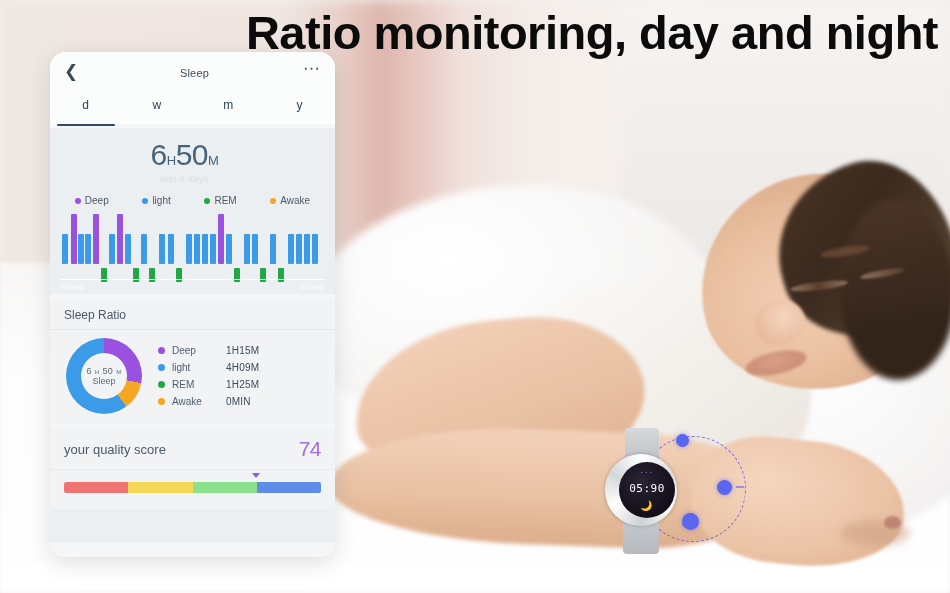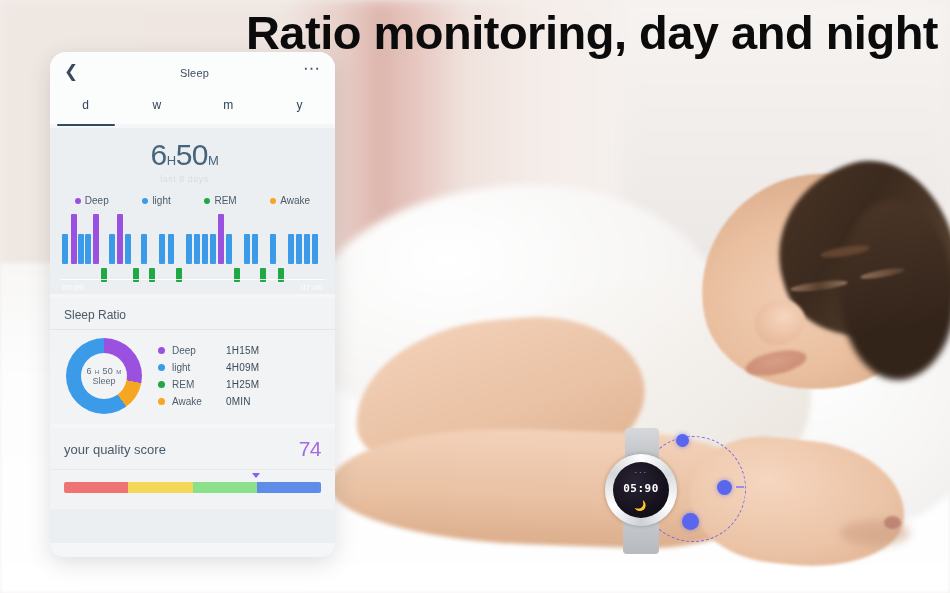--- a/index.html
+++ b/index.html
@@ -134,24 +134,23 @@
     position:absolute;left:20px;top:62px;width:36px;height:40px;
     background:linear-gradient(180deg,#c9ccd0,#b6babf);
     filter:blur(.6px);border-radius:4px;
   }
   .watch-bezel{
     position:absolute;left:2px;top:2px;width:72px;height:72px;border-radius:50%;
     background:conic-gradient(#ffffff,#d9dcdf,#ffffff,#cdd1d5,#ffffff,#d4d7da,#ffffff);
     box-shadow:0 0 4px rgba(0,0,0,.25);
   }
   .watch-face{
-    position:absolute;left:10px;top:10px;width:56px;height:56px;border-radius:50%;
+    position:absolute;left:16px;top:10px;width:56px;height:56px;border-radius:50%;
     background:radial-gradient(circle at 40% 35%, #2a2333 0%, #16121d 60%, #0b0910 100%);
     overflow:hidden;
-    font-weight:bold;
   }
   .w-top-icons{
     position:absolute;top:8px;left:0;right:0;text-align:center;
     font-size:4px;letter-spacing:1px;color:#9a7ad6;
   }
   .w-time{
     position:absolute;top:20px;left:0;right:0;text-align:center;
     font-size:11px;color:#ffffff;letter-spacing:.5px;
     font-family:"DejaVu Sans Mono", monospace;
   }

